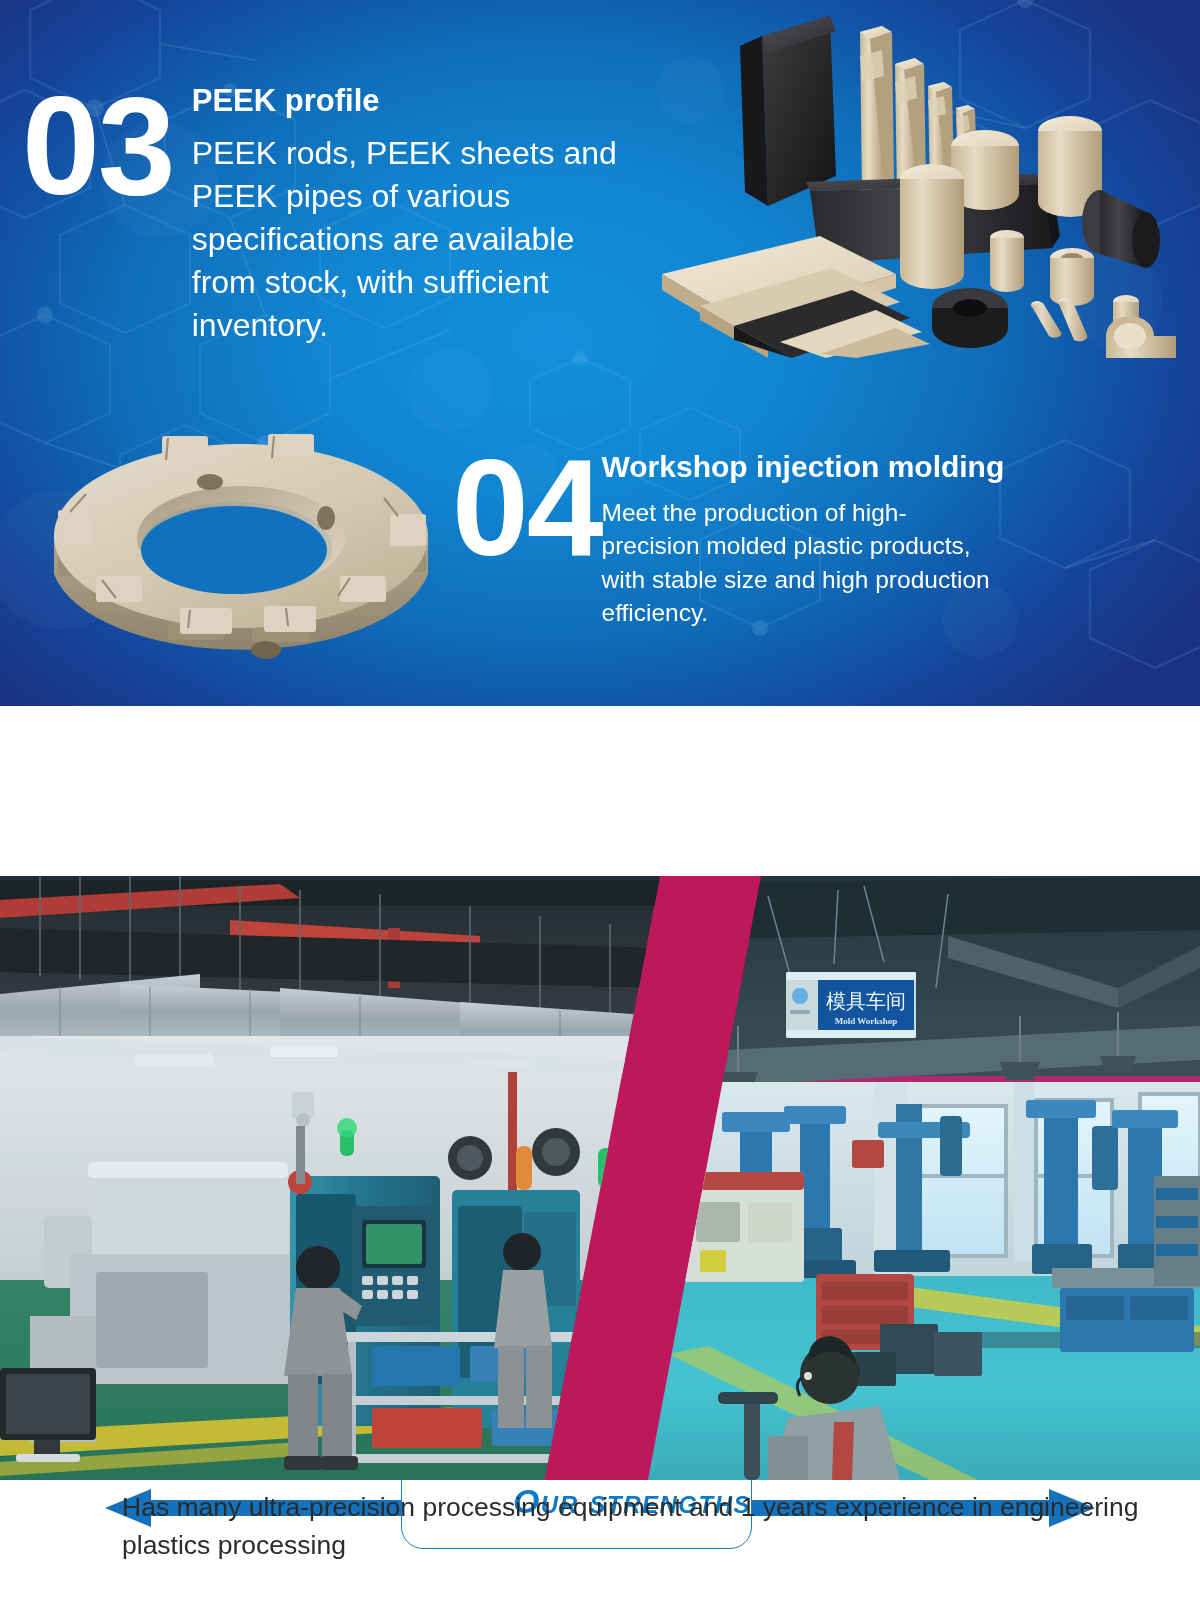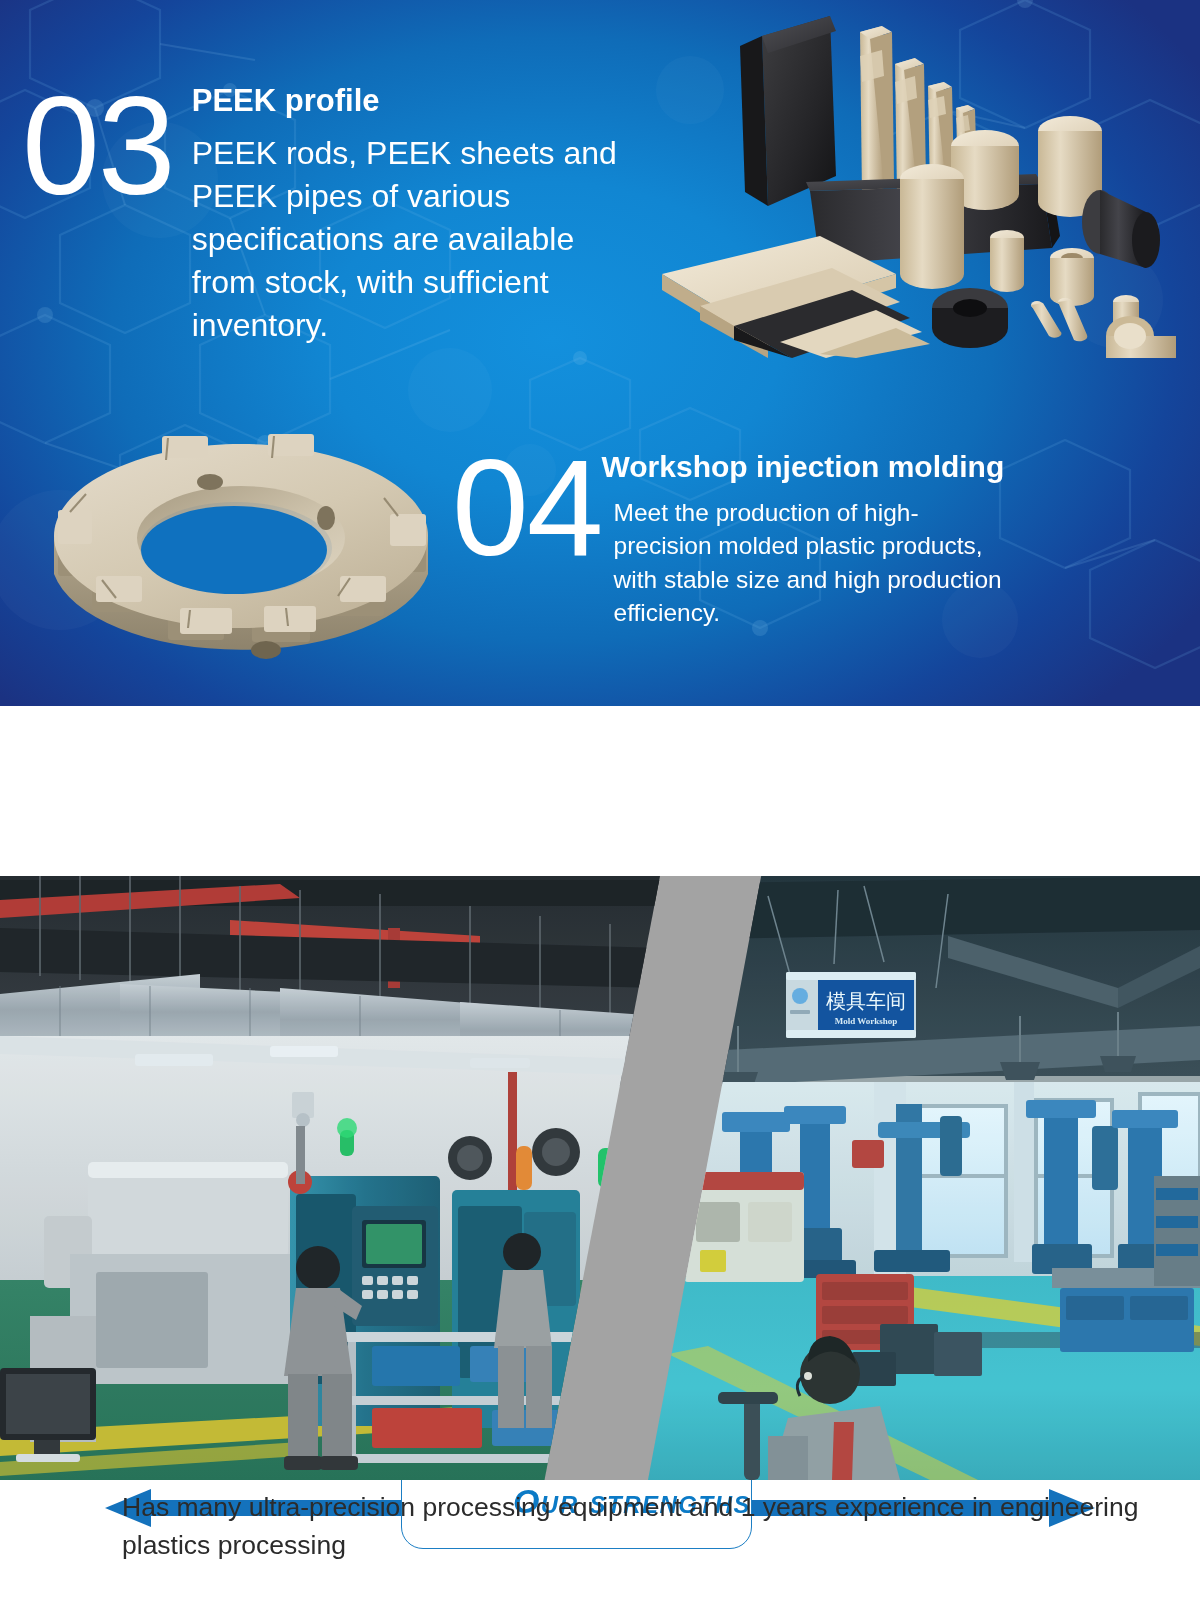--- a/index.html
+++ b/index.html
@@ -9,50 +9,50 @@
   
   .hero{position:absolute;left:0;top:0;width:1200px;height:706px;overflow:hidden;
         background:
           radial-gradient(ellipse 760px 520px at 46% 48%, #1390dd 0%, #1186d2 30%, #0f6cb8 58%, #14459b 82%, #1b3282 100%),
           linear-gradient(135deg,#1d3488 0%, #14509f 35%, #1080cc 65%, #0f5aa8 100%);
   }
   .hex-layer{position:absolute;inset:0;opacity:.55;}
 
   
   .blk03{position:absolute;left:22px;top:78px;width:660px;display:flex;}
-  .num{font-weight:normal;color:#fff;line-height:.92;letter-spacing:-2px;}
+  .num{font-weight:bold;color:#fff;line-height:.92;letter-spacing:-2px;}
   .num03{font-size:140px;margin-right:18px;margin-top:4px;}
   .txtcol{padding-top:6px;}
   .h-title{color:#fff;font-size:31px;font-weight:bold;margin:0 0 14px 0;line-height:1.1;}
   .h-body{color:#fff;font-size:32px;line-height:1.34;margin:0;max-width:430px;}
 
   
   .blk04{position:absolute;left:452px;top:442px;width:700px;display:flex;}
   .num04{font-size:138px;margin-top:2px;}
   .t04{padding-top:8px;}
   .h-title04{color:#fff;font-size:30px;font-weight:bold;margin:0 0 12px 0;white-space:nowrap;}
-  .h-body04{color:#fff;font-size:24.5px;line-height:1.36;margin:12px;max-width:400px;}
+  .h-body04{color:#fff;font-size:24.5px;line-height:1.36;margin:0;max-width:400px;}
 
   
   .prod{position:absolute;left:660px;top:6px;width:540px;height:352px;}
 
   
   .gear{position:absolute;left:40px;top:398px;width:402px;height:282px;}
 
   
   .strength{position:absolute;left:0;top:706px;width:1200px;height:166px;background:#fff;}
   .arrowline{position:absolute;left:105px;top:783px;width:990px;height:38px;}
   .badge{position:absolute;left:401px;top:747px;width:349px;height:94px;
          border:1.6px solid #1b7ec4;border-radius:22px;background:#fff;
          display:flex;align-items:center;justify-content:flex-end;}
   .badge span{color:#0b7ac6;font-style:italic;font-weight:bold;font-size:34px;
               font-variant:small-caps;letter-spacing:1.5px;}
 
   
-  .photos{position:absolute;left:0;top:876px;width:1200px;height:604px;overflow:hidden;background:#a3a3a3;text-align:right;}
+  .photos{position:absolute;left:0;top:876px;width:1200px;height:604px;overflow:hidden;background:#be185d;text-align:right;}
   .ph{position:absolute;top:0;height:604px;overflow:hidden;}
   .phL{left:0;width:660px;clip-path:polygon(0 0,100% 0,82.5% 100%,0 100%);}
   .phR{left:648px;width:552px;clip-path:polygon(20.5% 0,100% 0,100% 100%,0 100%);}
   .scene{position:absolute;inset:0;}
 
   
   .caption{position:absolute;left:0;top:1488px;width:1200px;}
   .caption p{margin:0;color:#2b2b2b;font-size:26.5px;line-height:1.45;padding-left:122px;padding-right:40px;}
 </style>
 </head>

